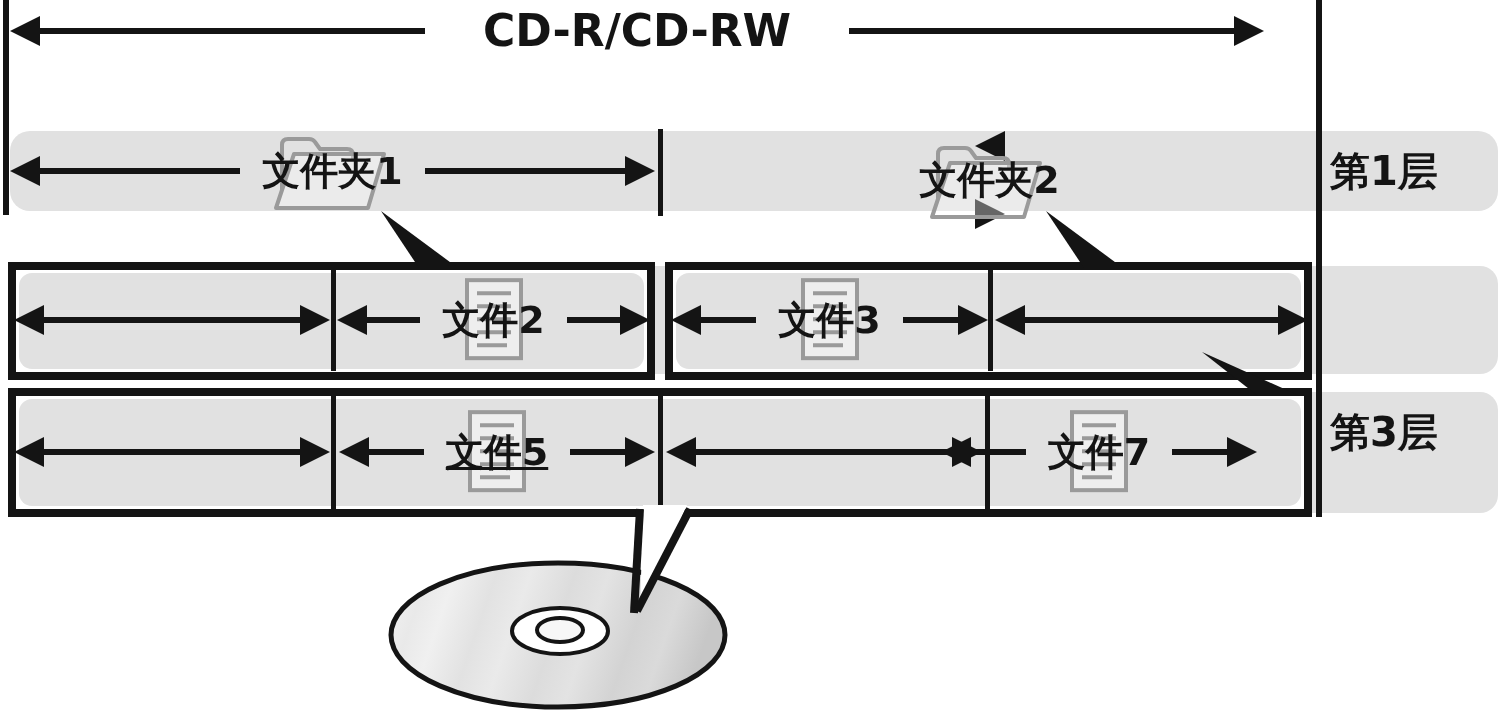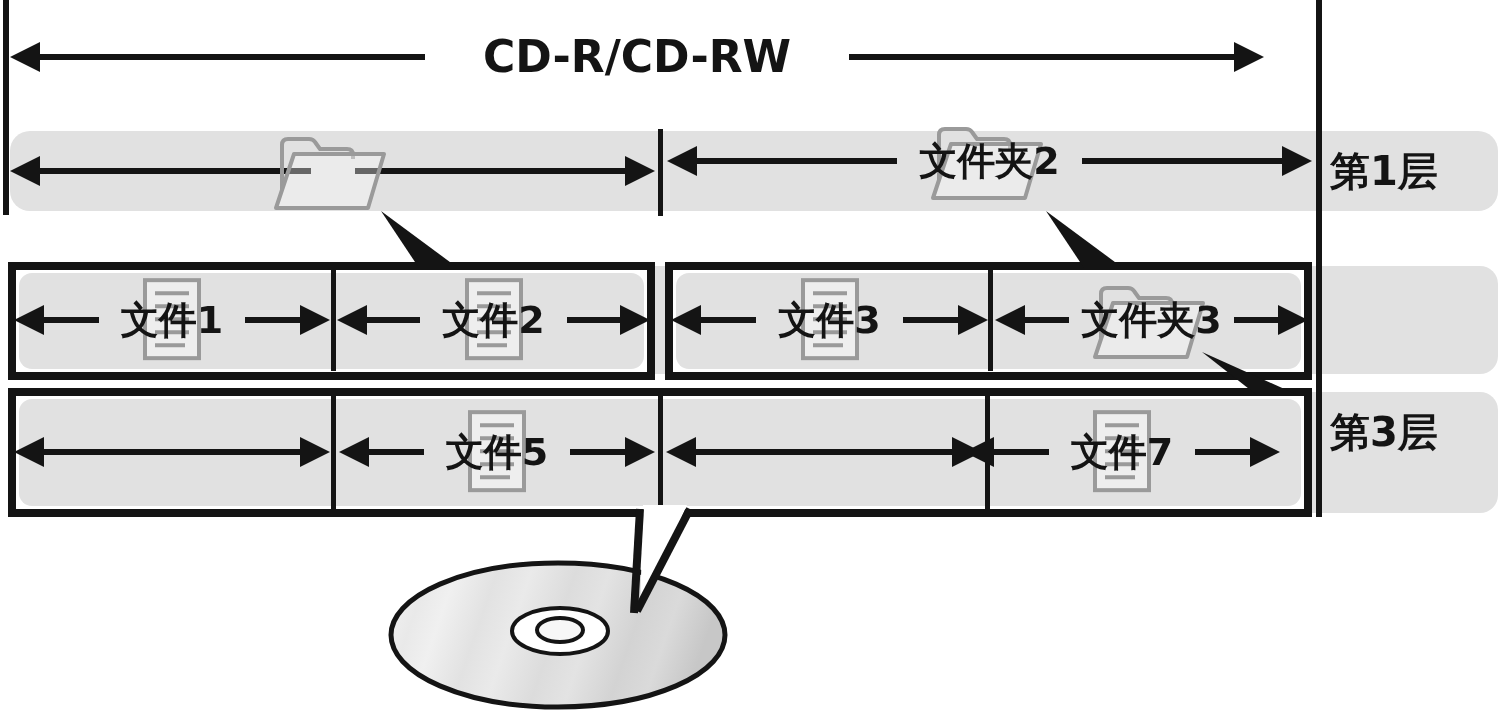--- a/index.html
+++ b/index.html
@@ -27,21 +27,21 @@
   .ah.r{border-left:30px solid #141414;}
   .ln{flex:1;height:6px;background:#141414;}
   .lbl{position:relative;padding:0 22px;flex:none;display:flex;align-items:center;justify-content:center;}
   .txt{position:relative;z-index:2;font-size:38px;font-weight:600;white-space:nowrap;line-height:1;}
   .ic{position:absolute;left:50%;top:50%;z-index:1;}
   .ic.folder{width:122px;height:86px;transform:translate(-50%,-50%);}
   .ic.doc{width:60px;height:84px;transform:translate(-50%,-51%);}
   
   .side-label{position:absolute;left:1330px;width:170px;font-size:40px;font-weight:600;z-index:3;line-height:1;}
   
-  .top-dim{position:absolute;left:10px;top:8px;width:1254px;height:46px;display:flex;align-items:center;z-index:3;margin-top:26px;}
+  .top-dim{position:absolute;left:10px;top:8px;width:1254px;height:46px;display:flex;align-items:center;z-index:3;}
   .top-title{flex:none;padding:0 58px;font-size:44px;font-weight:600;white-space:nowrap;line-height:1;}
   .overlay{position:absolute;left:0;top:0;z-index:4;pointer-events:none;}
 </style>
 </head>
 <body>
 
 <svg width="0" height="0" style="position:absolute">
   <defs>
     <g id="ic-folder" fill="none" stroke="#9a9a9a" stroke-width="4" stroke-linejoin="round">
       <path d="M10 62 V17 q0-6 6-6 h21 q4 0 6 3 l5 7 h27 q6 0 6 6 v4"></path>
@@ -88,47 +88,42 @@
     <span class="ah r"></span>
   </div>
 
   <div class="cell" style="left:10px;top:131px;width:645px;height:80px;">
     <span class="ah l"></span>
       <span class="ln"></span>
     <span class="lbl">
         <svg class="ic folder" viewBox="0 0 122 86">
           <use href="#ic-folder"></use>
         </svg>
-      </span>
-    <span class="ln"></span>
-      <span class="ah r"></span>
-  </div>
-  <div class="cell" style="left:667px;top:131px;width:645px;height:60px;">
+      <span class="txt">文件夹1</span>
+      </span>
+    <span class="ln"></span>
+      <span class="ah r"></span>
+  </div>
+  <div class="cell" style="left:667px;top:131px;width:645px;height:60px;flex-direction:column;">
     <span class="ah l"></span>
       <span class="ln"></span>
     <span class="lbl">
         <svg class="ic folder" viewBox="0 0 122 86">
           <use href="#ic-folder"></use>
         </svg>
       <span class="txt">文件夹2</span>
       </span>
     <span class="ln"></span>
       <span class="ah r"></span>
   </div>
   <div class="side-label" style="top:151px;">第1层</div>
 
   <div class="cell" style="left:14px;top:266px;width:316px;height:108px;">
     <span class="ah l"></span>
       <span class="ln"></span>
-    <span class="lbl">
-        <svg class="ic doc" viewBox="0 0 60 84">
-          <use href="#ic-doc"></use>
-        </svg>
-      <span class="txt">文件1</span>
-      </span>
     <span class="ln"></span>
       <span class="ah r"></span>
   </div>
   <div class="cell" style="left:337px;top:266px;width:313px;height:108px;">
     <span class="ah l"></span>
       <span class="ln"></span>
     <span class="lbl">
         <svg class="ic doc" viewBox="0 0 60 84">
           <use href="#ic-doc"></use>
         </svg>
@@ -145,55 +140,49 @@
           <use href="#ic-doc"></use>
         </svg>
       <span class="txt">文件3</span>
       </span>
     <span class="ln"></span>
       <span class="ah r"></span>
   </div>
   <div class="cell" style="left:995px;top:266px;width:313px;height:108px;">
     <span class="ah l"></span>
       <span class="ln"></span>
-    <span class="lbl" style="padding:0 12px;">
-        <svg class="ic folder" viewBox="0 0 122 86">
-          <use href="#ic-folder"></use>
-        </svg>
-      <span class="txt">文件夹3</span>
-      </span>
     <span class="ln"></span>
       <span class="ah r"></span>
   </div>
 
   <div class="cell" style="left:14px;top:390px;width:316px;height:124px;">
     <span class="ah l"></span>
       <span class="ln"></span>
     <span class="ln"></span>
       <span class="ah r"></span>
   </div>
-  <div class="cell" style="left:339px;top:390px;width:316px;height:124px;">
+  <div class="cell" style="left:339px;top:390px;width:316px;height:124px;text-decoration:underline;">
     <span class="ah l"></span>
       <span class="ln"></span>
     <span class="lbl">
         <svg class="ic doc" viewBox="0 0 60 84">
           <use href="#ic-doc"></use>
         </svg>
       <span class="txt">文件5</span>
       </span>
     <span class="ln"></span>
       <span class="ah r"></span>
   </div>
   <div class="cell" style="left:666px;top:390px;width:316px;height:124px;">
     <span class="ah l"></span>
       <span class="ln"></span>
     <span class="ln"></span>
       <span class="ah r"></span>
   </div>
-  <div class="cell" style="left:964px;top:390px;width:316px;height:124px;align-items:center;">
+  <div class="cell" style="left:941px;top:390px;width:316px;height:124px;align-items:center;">
     <span class="ah l"></span>
       <span class="ln"></span>
     <span class="lbl">
         <svg class="ic doc" viewBox="0 0 60 84">
           <use href="#ic-doc"></use>
         </svg>
       <span class="txt">文件7</span>
       </span>
     <span class="ln"></span>
       <span class="ah r"></span>

